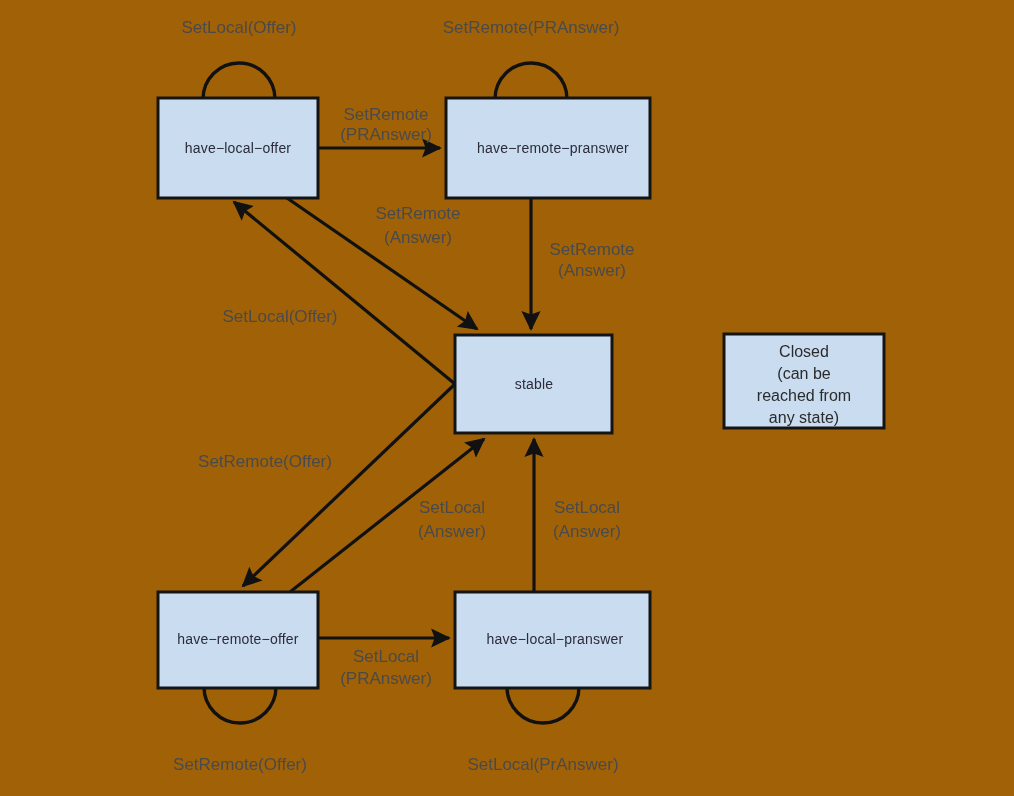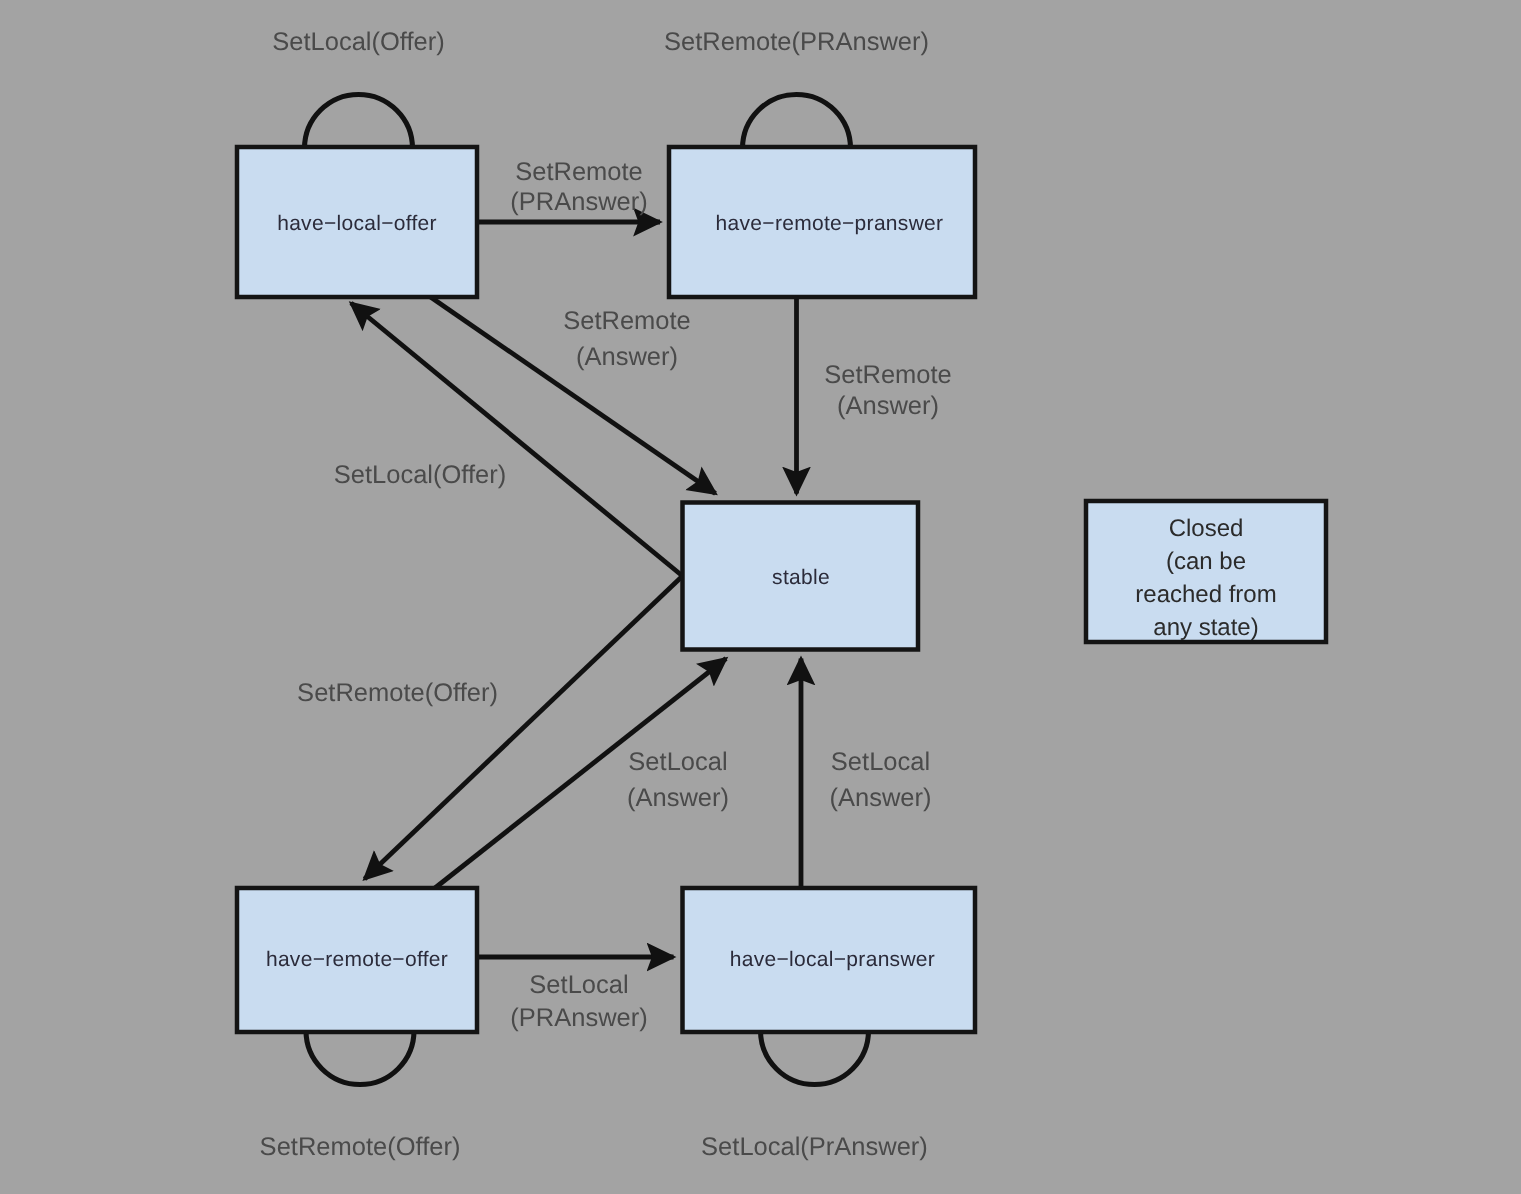--- a/index.html
+++ b/index.html
@@ -7,21 +7,21 @@
     padding: 0;
     background: #ffffff;
   }
   body {
     font-family: "Liberation Sans", sans-serif;
   }
   #canvas {
     position: relative;
     width: 1014px;
     height: 796px;
-    background: #a3a3a3;
+    background: #a16207;
     overflow: hidden;
   }
   #diagram-svg {
     position: absolute;
     top: 0;
     left: 0;
     width: 1014px;
     height: 796px;
   }
   .state-label {

